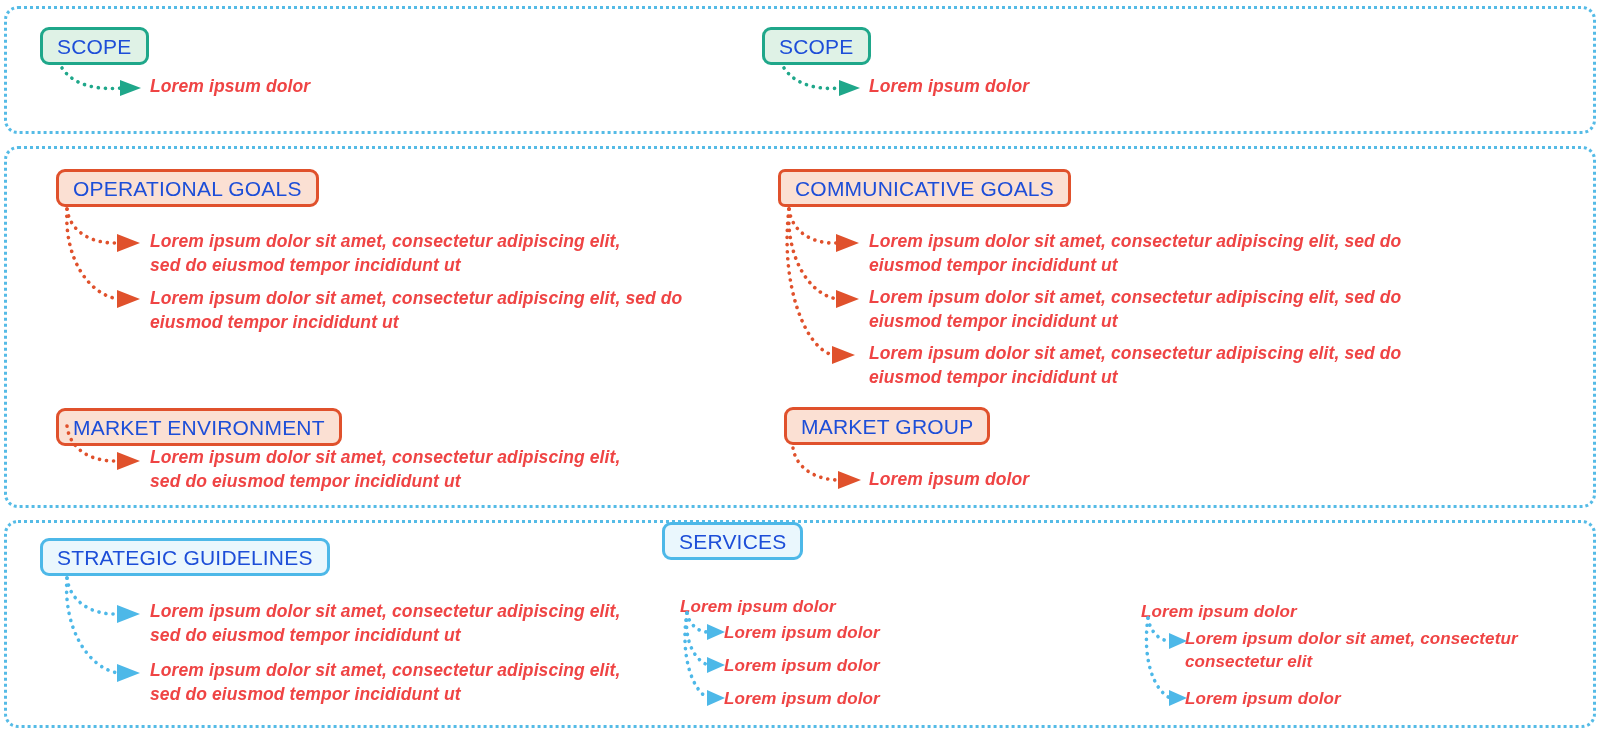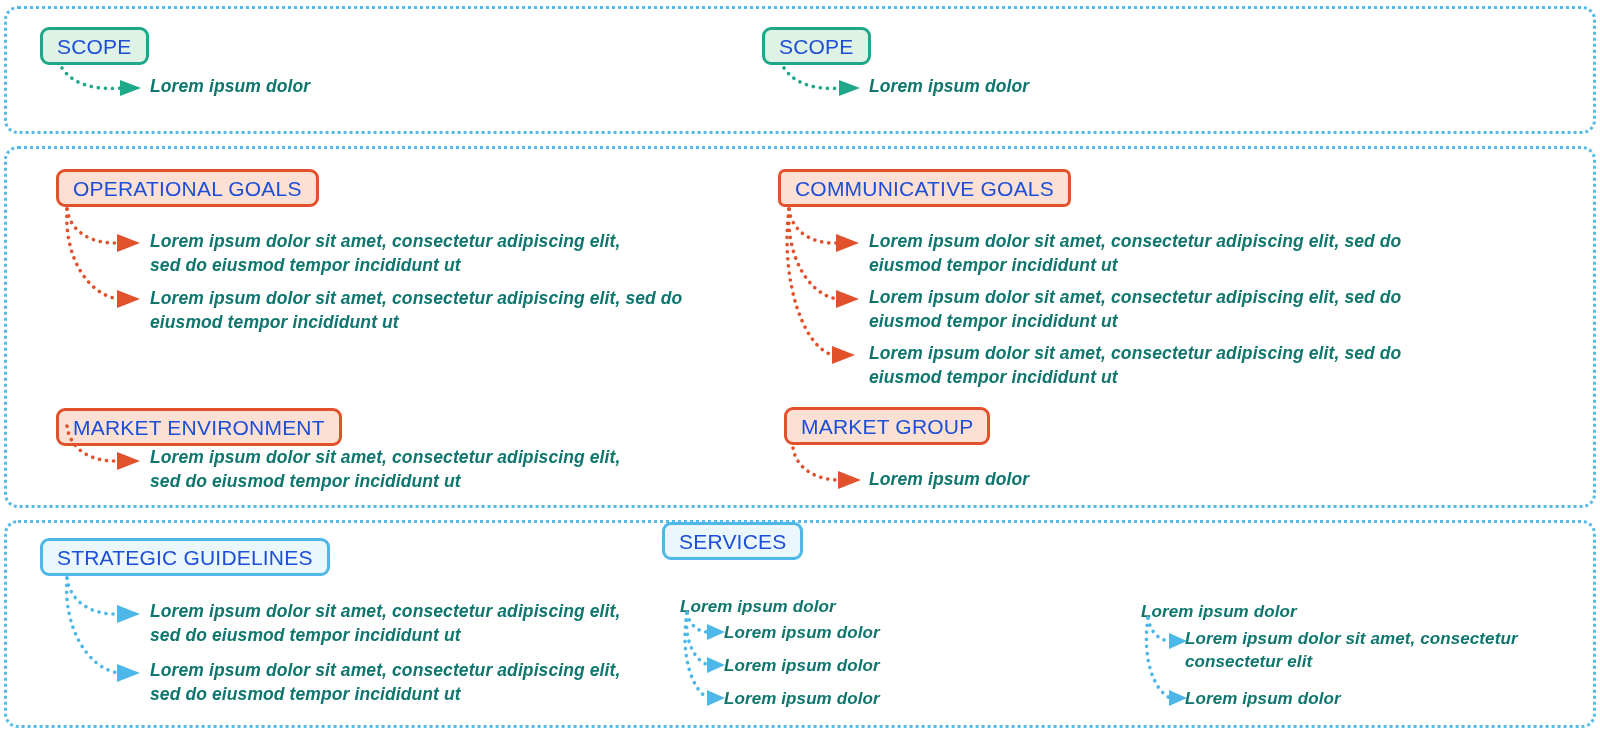--- a/index.html
+++ b/index.html
@@ -50,21 +50,21 @@
   .node-box.red   { border-color: #e0512c; background: #fbe0d3; margin-left: 16px; }
   .node-box.blue  { border-color: #4db8e8; background: #eaf7fd; }
 
   
   .leaf {
     position: absolute;
     font-size: 17.5px;
     line-height: 24px;
     font-weight: bold;
     font-style: italic;
-    color: #0f766e;
+    color: #ef4444;
     letter-spacing: 0.1px;
   }
   .leaf.small { font-size: 17px; line-height: 23px; }
 
   
   #arrow-layer {
     position: absolute;
     left: 0; top: 0;
     width: 1600px;
     height: 750px;

